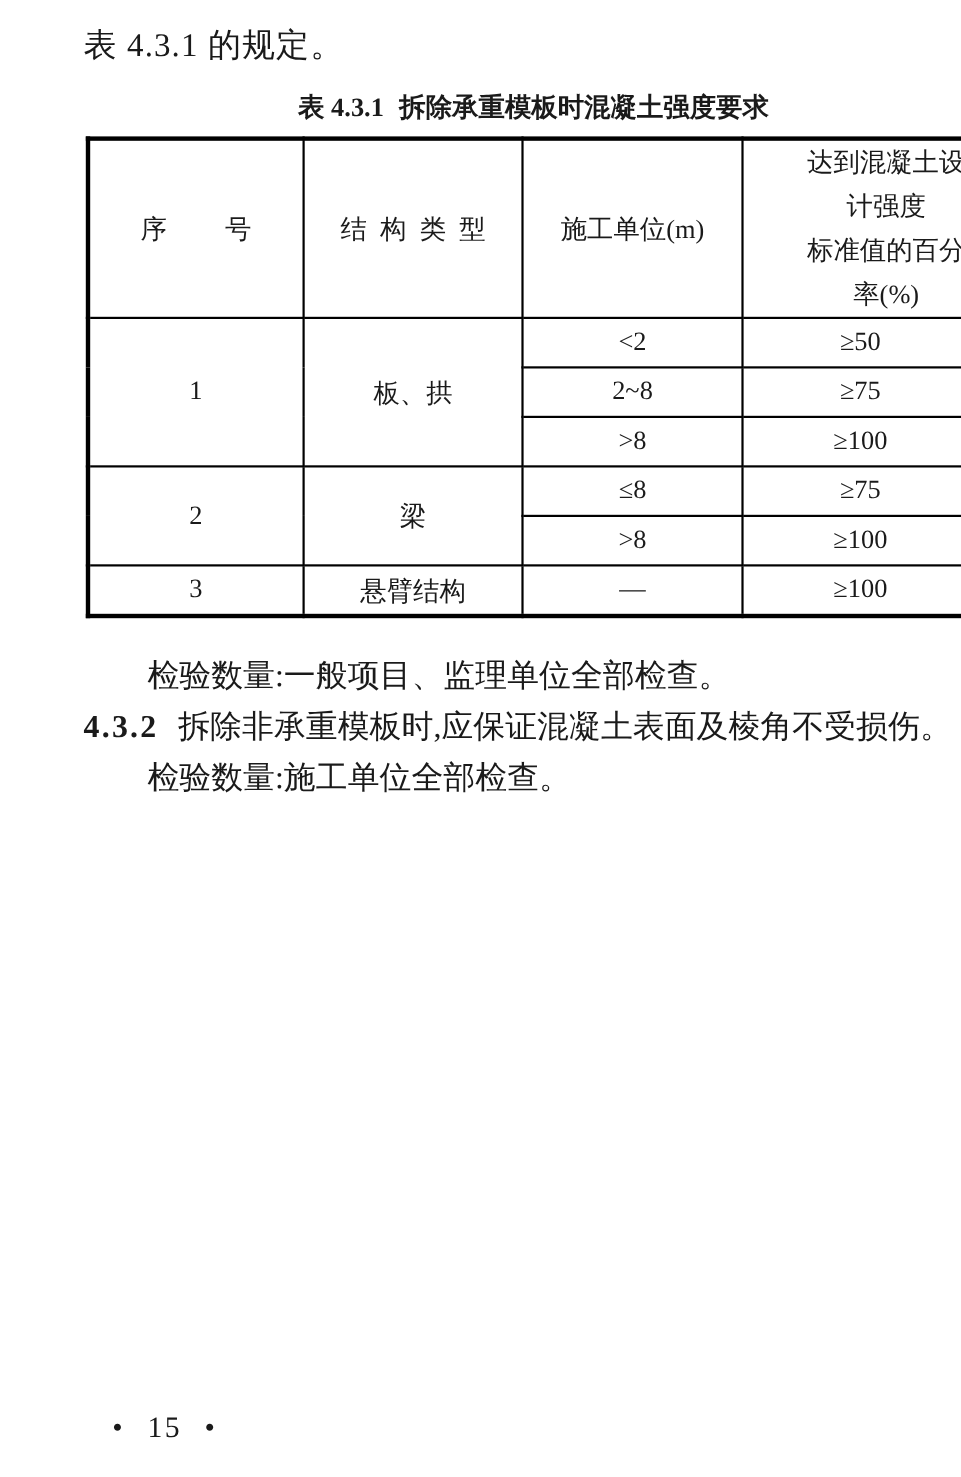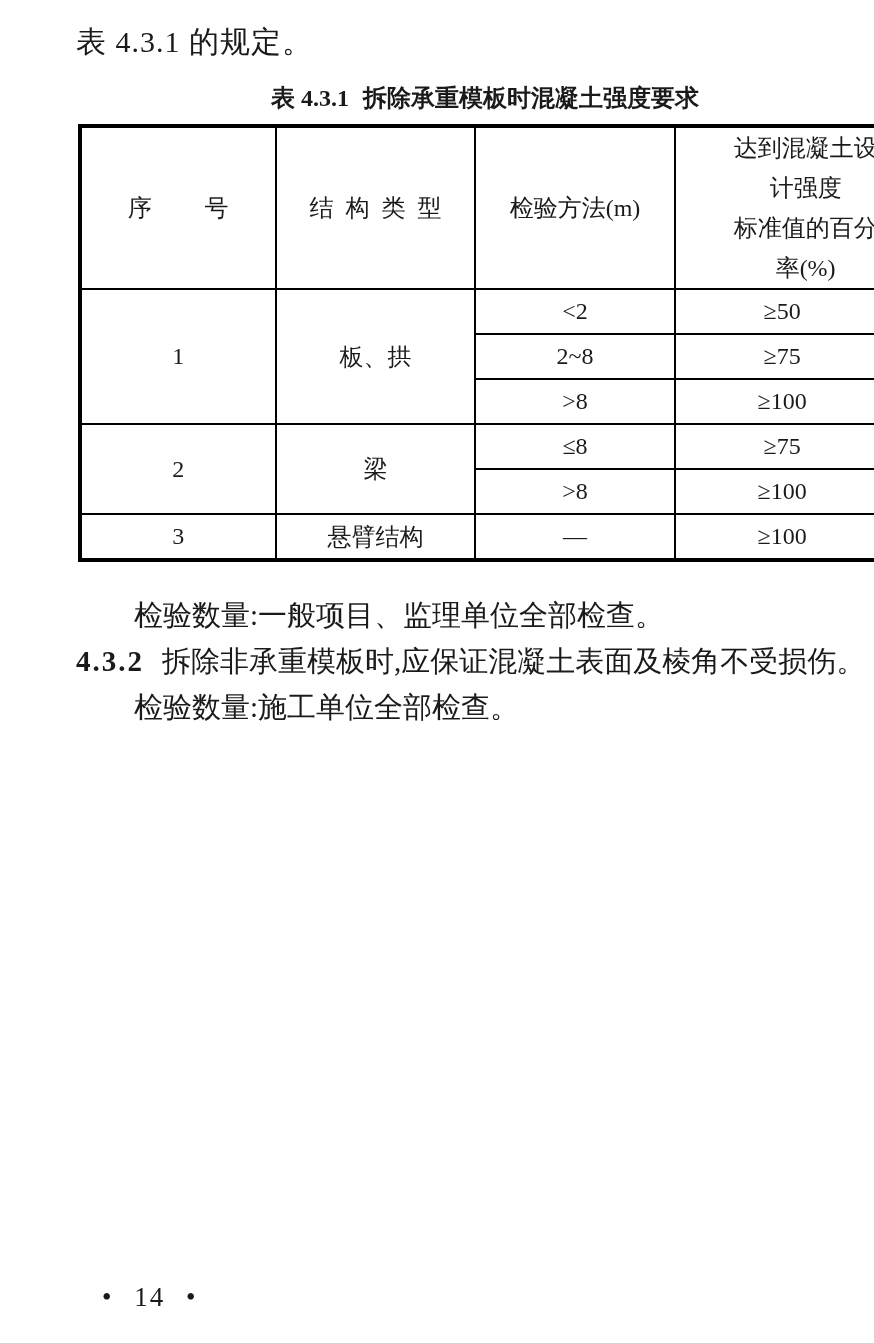--- a/index.html
+++ b/index.html
@@ -77,21 +77,21 @@
     <colgroup>
         <col class="c1">
         <col class="c2">
         <col class="c3">
         <col class="c4">
       </colgroup>
     <thead>
       <tr>
         <th><span class="sp-wide">序号</span></th>
         <th><span class="sp-mid">结构类型</span></th>
-        <th>检验方法(m)</th>
+        <th>施工单位(m)</th>
         <th>
             <div class="pctline">达到混凝土设计强度</div>
             <div class="pctline">标准值的百分率(%)</div>
           </th>
       </tr>
     </thead>
     <tbody>
         <tr>
           <td rowspan="3">1</td>
           <td rowspan="3">板、拱</td>
@@ -124,15 +124,15 @@
         </tr>
       </tbody>
   </table>
 
   <div class="bodytext">
     <div class="pline indent">检验数量:一般项目、监理单位全部检查。</div>
     <div class="pline clause"><span class="cnum">4.3.2</span><span>拆除非承重模板时,应保证混凝土表面及棱角不受损伤。</span></div>
     <div class="pline indent">检验数量:施工单位全部检查。</div>
   </div>
 
-  <div class="page-number">• 14 •</div>
+  <div class="page-number">• 15 •</div>
 
 </div>
 
 </body></html>

